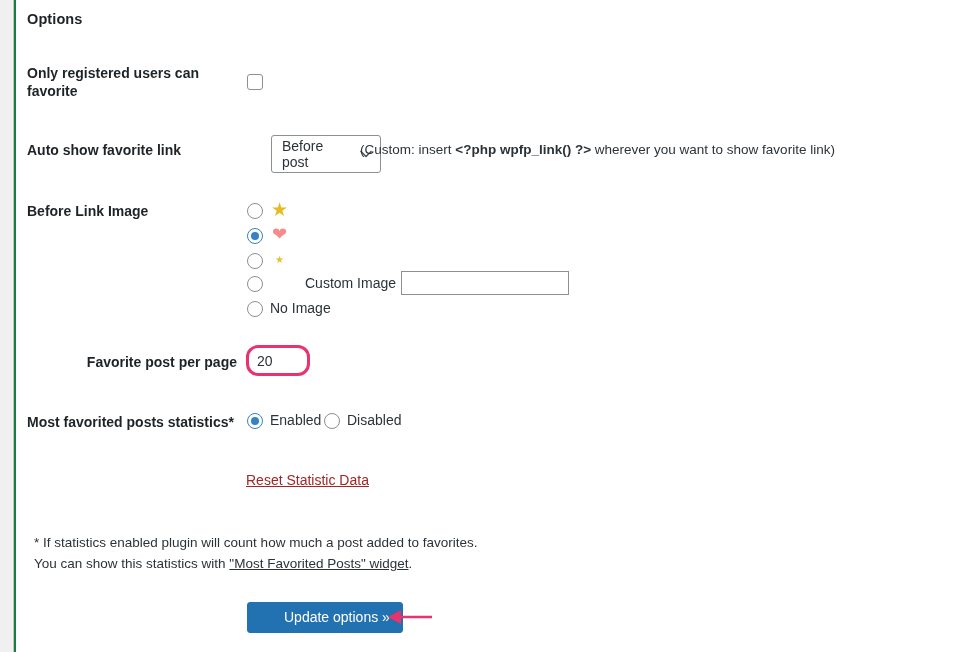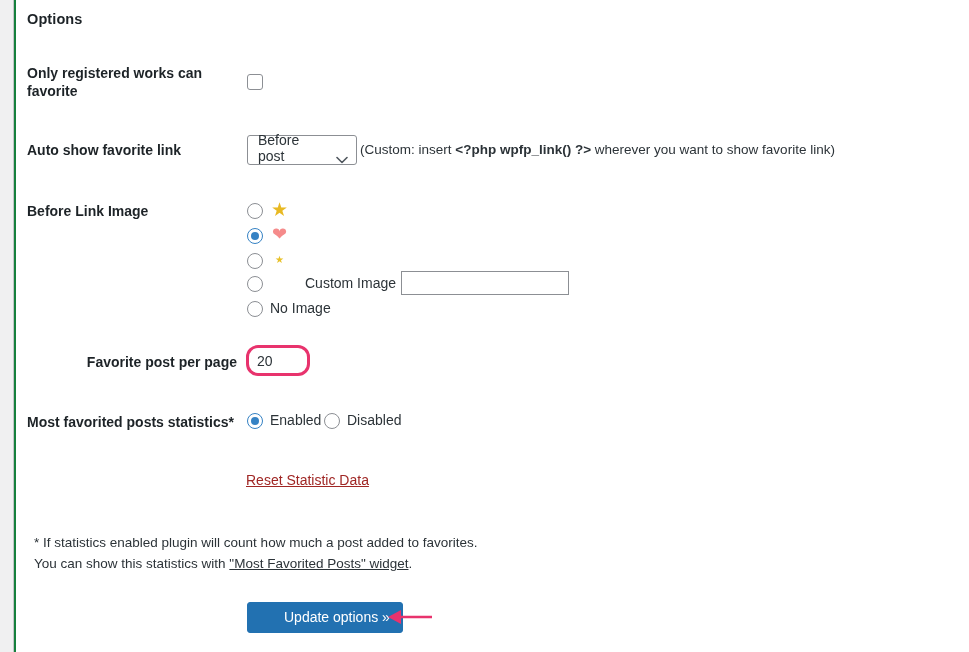--- a/index.html
+++ b/index.html
@@ -66,30 +66,31 @@
     height: 16px;
     border: 1px solid #8c8f94;
     border-radius: 3px;
     background: #fff;
     box-sizing: border-box;
   }
 
   
   .select-box {
     position: absolute;
-    height: 30px;
+    height: 38px;
     border: 1px solid #8c8f94;
     border-radius: 3px;
     background: #fff;
     box-sizing: border-box;
     display: flex;
-    align-items: flex-end;
+    align-items: center;
     padding: 0 8px 0 10px;
     font-size: 14px;
     color: #2c3338;
+    margin-left: 24px;
   }
   .select-box .chev {
     margin-left: 8px;
     display: inline-flex;
     align-items: center;
   }
 
   .inline-note {
     position: absolute;
     font-size: 13.5px;
@@ -210,21 +211,21 @@
 <body>
 
 <div id="page">
 
   <div id="left-gutter"></div>
 
   <div id="content">
 
     <div class="heading">Options</div>
 
-    <div class="row-label" style="left:11px; top:64px;">Only registered works can favorite</div>
+    <div class="row-label" style="left:11px; top:64px;">Only registered users can favorite</div>
     <div class="checkbox-box" style="left:231px; top:74px;"></div>
 
     <div class="row-label" style="left:11px; top:141px;">Auto show favorite link</div>
     <div class="select-box" style="left:231px; top:135px; width:110px;">
       <span>Before post</span>
       <span class="chev">
         <svg width="12" height="8" viewBox="0 0 12 8" aria-hidden="true">
           <path d="M1 1.5 L6 6.5 L11 1.5" fill="none" stroke="#50575e" stroke-width="1.6" stroke-linecap="round" stroke-linejoin="round"></path>
         </svg>
       </span>

